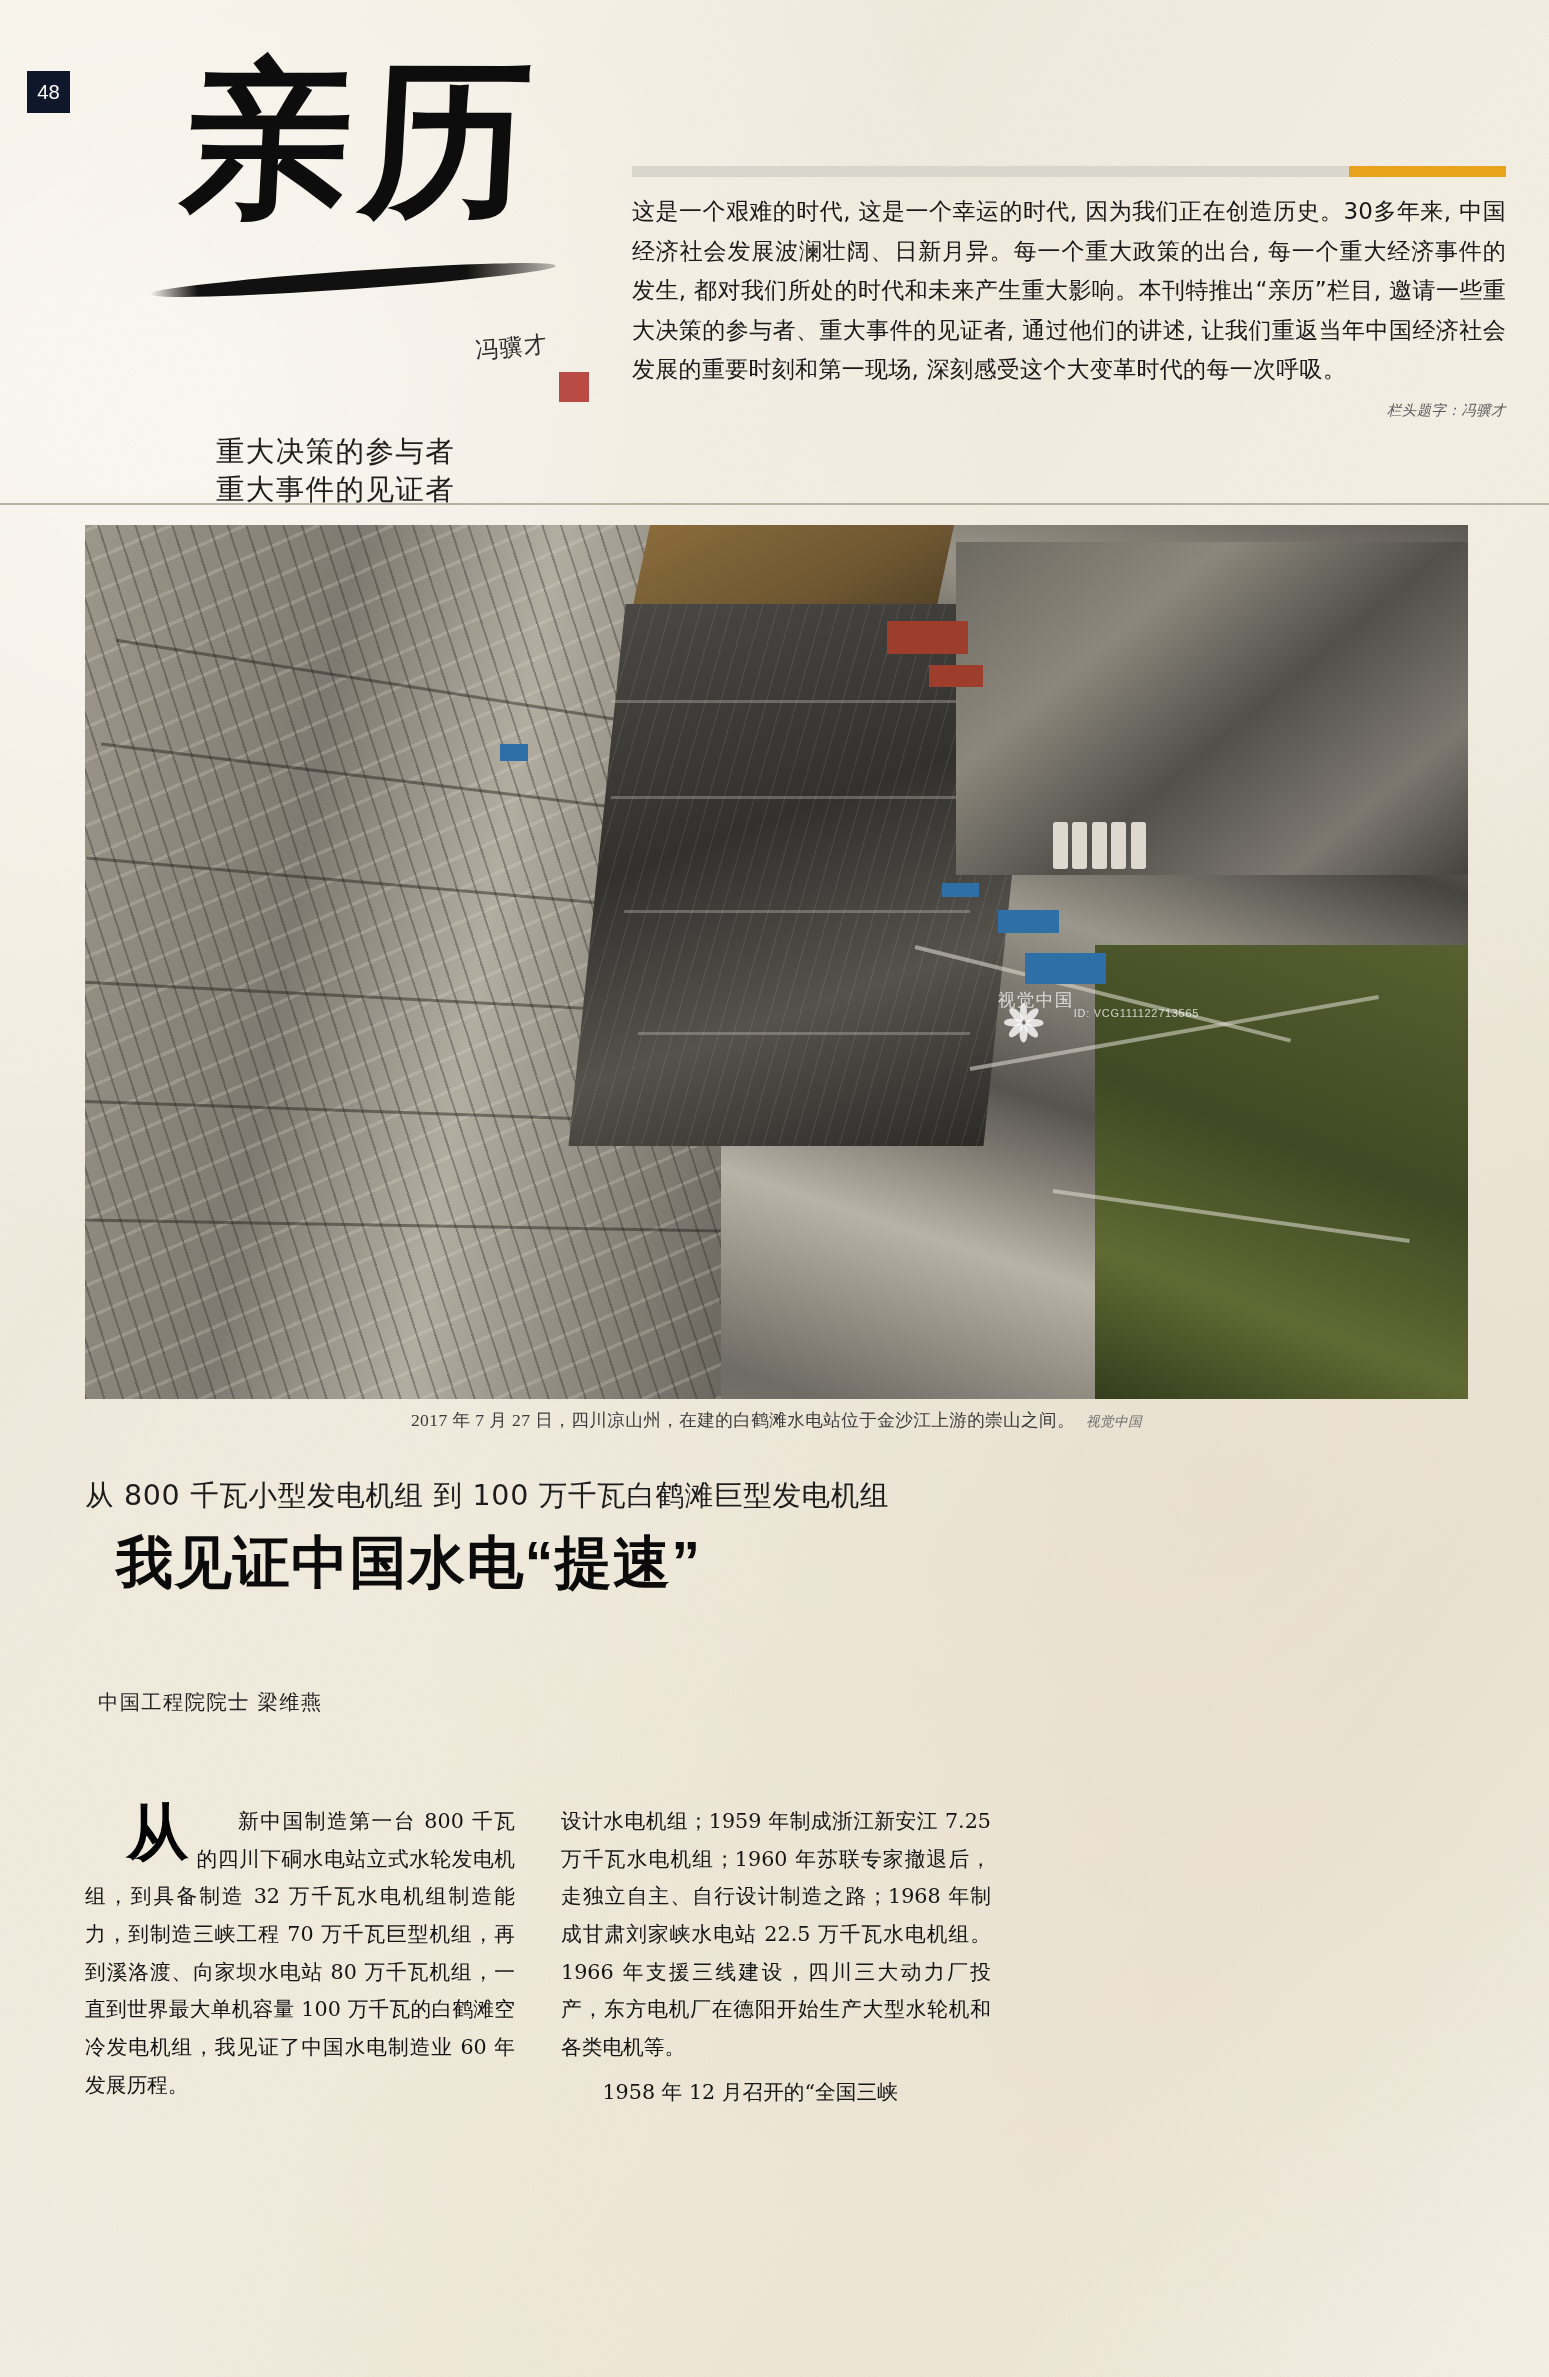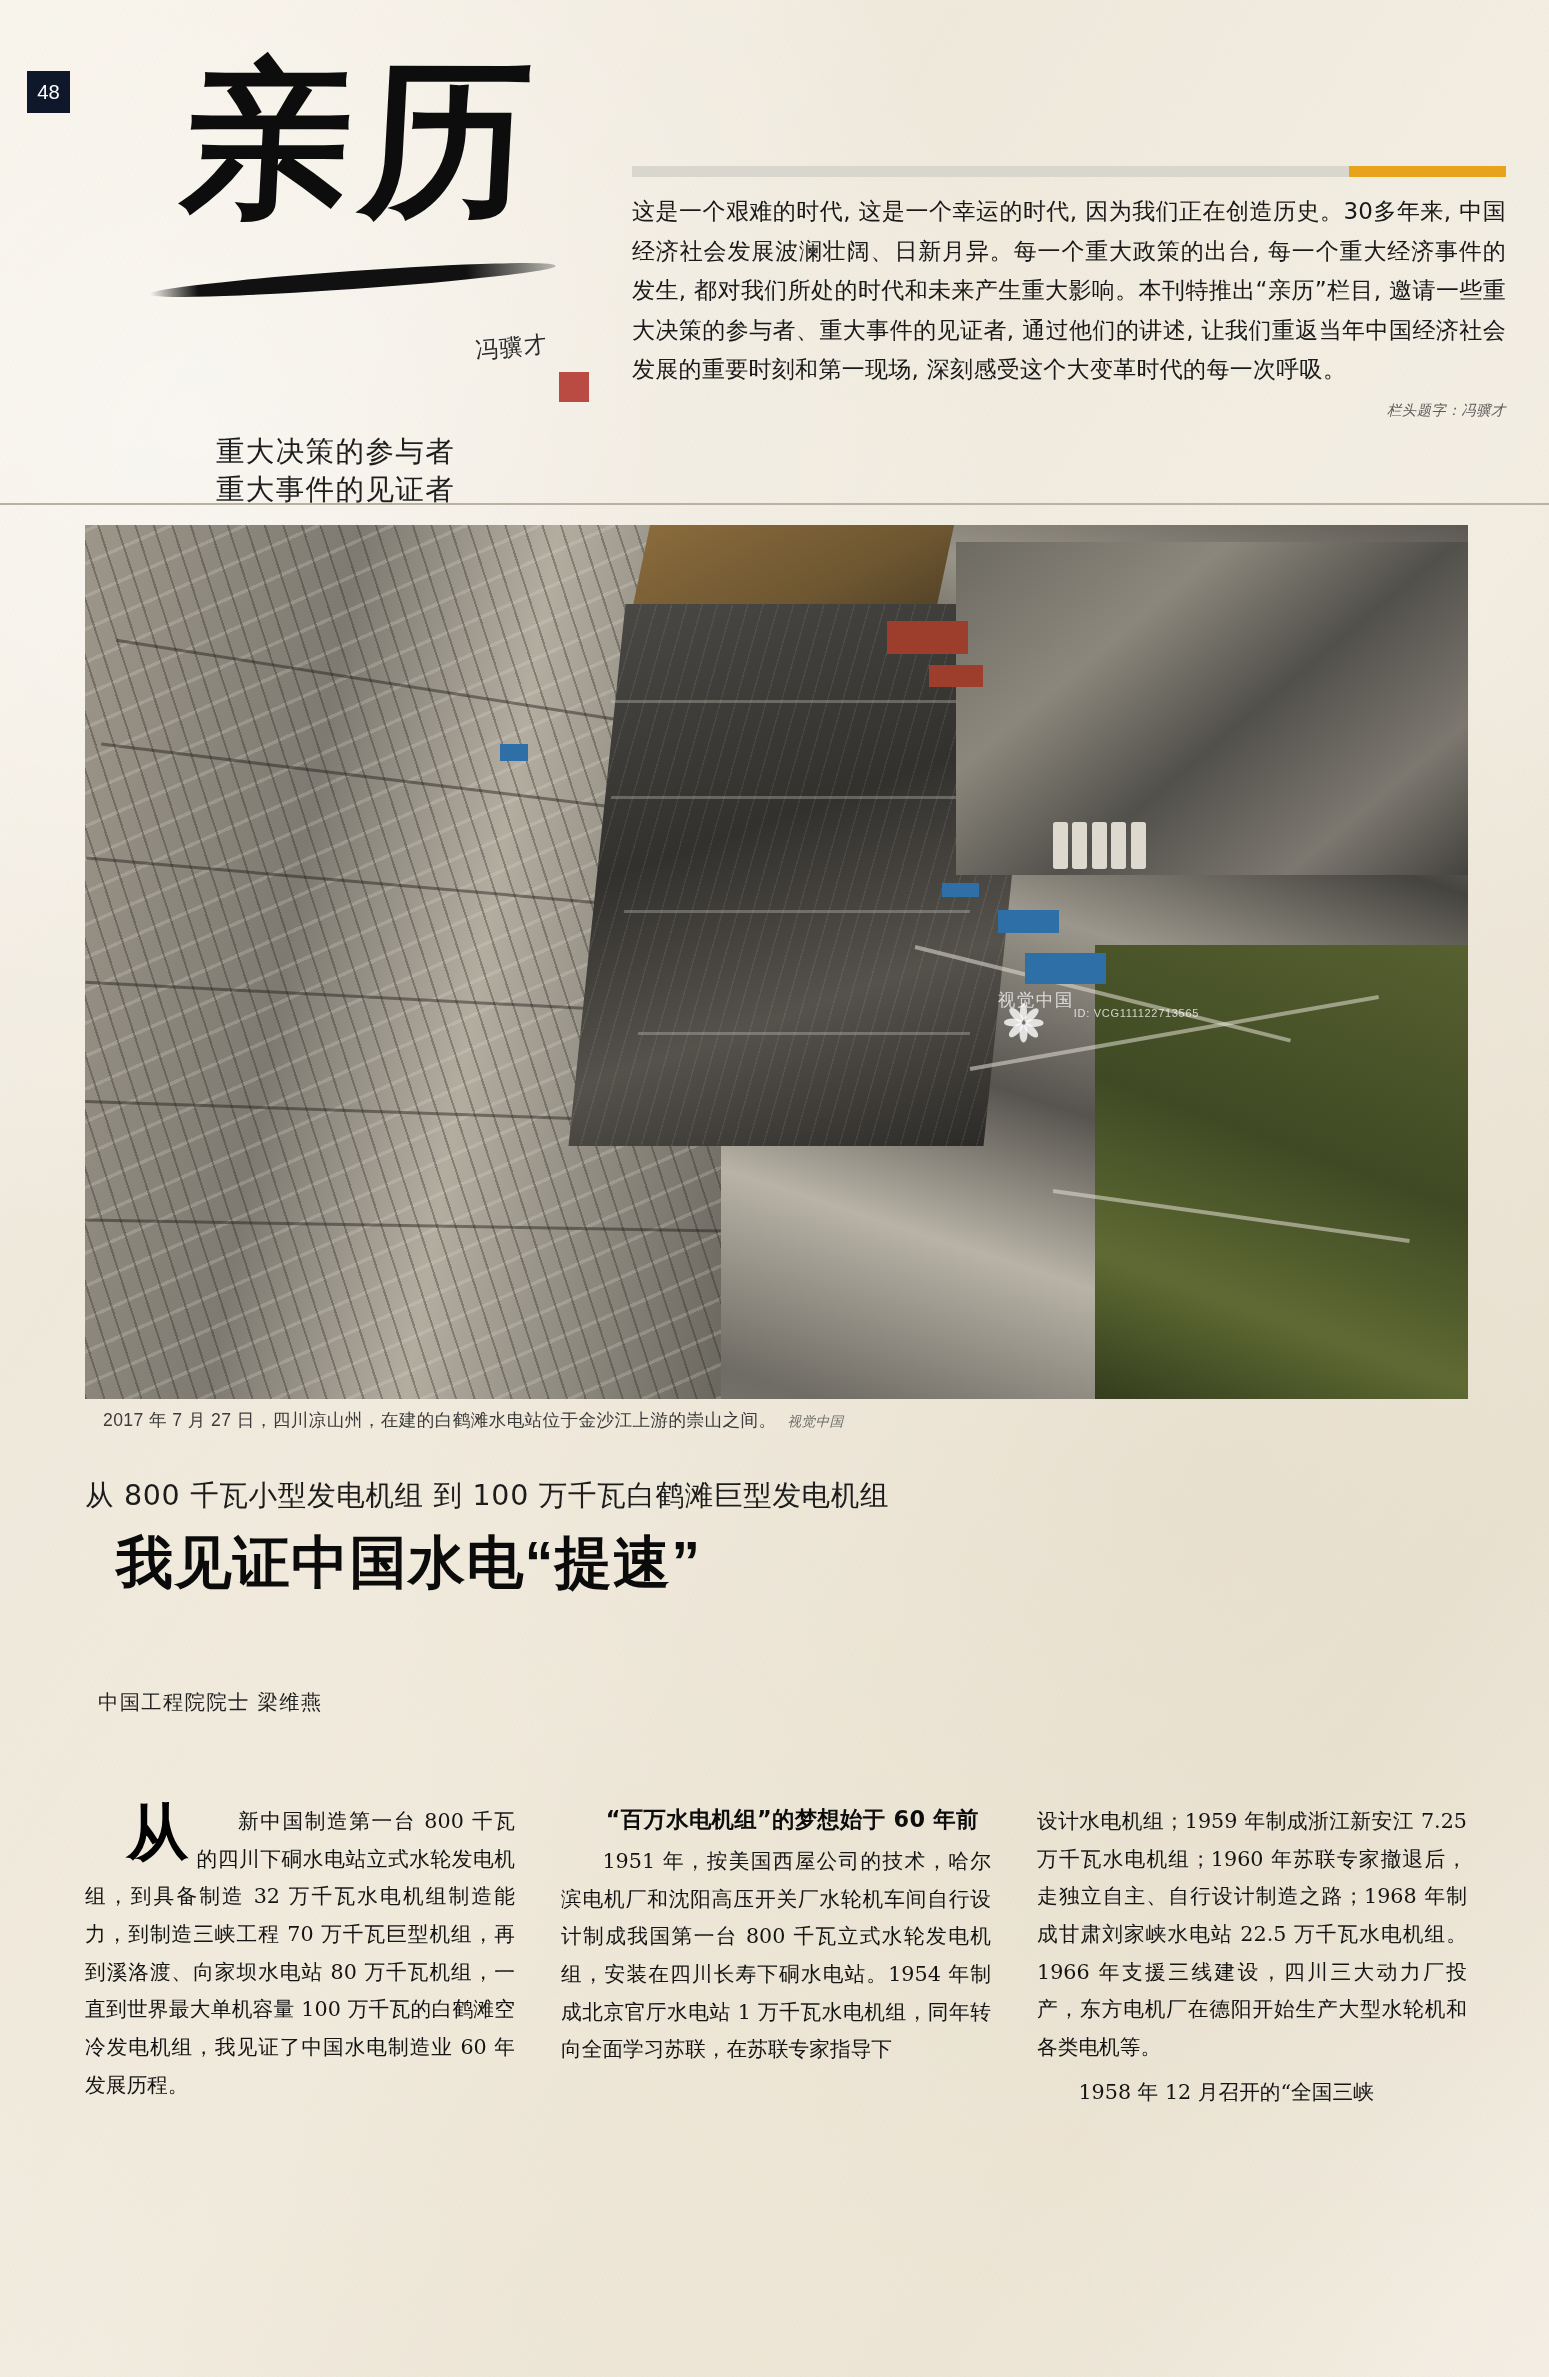--- a/index.html
+++ b/index.html
@@ -295,24 +295,25 @@
     top: 1.4px;
     width: 7.5px;
     height: 17.6px;
     background: rgba(255,255,255,0.8);
     border-radius: 50%;
     transform-origin: 50% 19.7px;
   }
 
   .photo-caption {
     position: absolute;
-    left: 103px;
+    left: 85px;
     top: 1408px;
     width: 1383px;
-    font-family: Liberation Sans, sans-serif;
+    text-align: center;
+    font-family: Liberation Serif, serif;
     font-size: 17.6px;
     color: #3a3a3a;
     letter-spacing: 0.4px;
   }
   .photo-caption .credit {
     font-size: 13.6px;
     font-style: italic;
     color: #6d6d6d;
     margin-left: 11px;
   }
@@ -483,24 +484,20 @@
 
   <div class="kicker">从 800 千瓦小型发电机组 到 100 万千瓦白鹤滩巨型发电机组</div>
   <div class="headline">我见证中国水电“提速”</div>
   <div class="byline">中国工程院院士 梁维燕</div>
 
   <div class="columns">
     <div class="col">
       <p class="first-para"><span class="dropcap">从</span><span>新中国制造第一台 800 千瓦的四川下硐水电站立式水轮发电机组，到具备制造 32 万千瓦水电机组制造能力，到制造三峡工程 70 万千瓦巨型机组，再到溪洛渡、向家坝水电站 80 万千瓦机组，一直到世界最大单机容量 100 万千瓦的白鹤滩空冷发电机组，我见证了中国水电制造业 60 年发展历程。</span></p>
     </div>
 
-    <div class="col">
-      <p class="subhead">“百万水电机组”的梦想始于 60 年前</p>
-      <p>1951 年，按美国西屋公司的技术，哈尔滨电机厂和沈阳高压开关厂水轮机车间自行设计制成我国第一台 800 千瓦立式水轮发电机组，安装在四川长寿下硐水电站。1954 年制成北京官厅水电站 1 万千瓦水电机组，同年转向全面学习苏联，在苏联专家指导下</p>
-    </div>
 
     <div class="col">
       <p class="no-indent">设计水电机组；1959 年制成浙江新安江 7.25 万千瓦水电机组；1960 年苏联专家撤退后，走独立自主、自行设计制造之路；1968 年制成甘肃刘家峡水电站 22.5 万千瓦水电机组。1966 年支援三线建设，四川三大动力厂投产，东方电机厂在德阳开始生产大型水轮机和各类电机等。</p>
       <p>1958 年 12 月召开的“全国三峡</p>
     </div>
   </div>
 
 </div>
 
 

